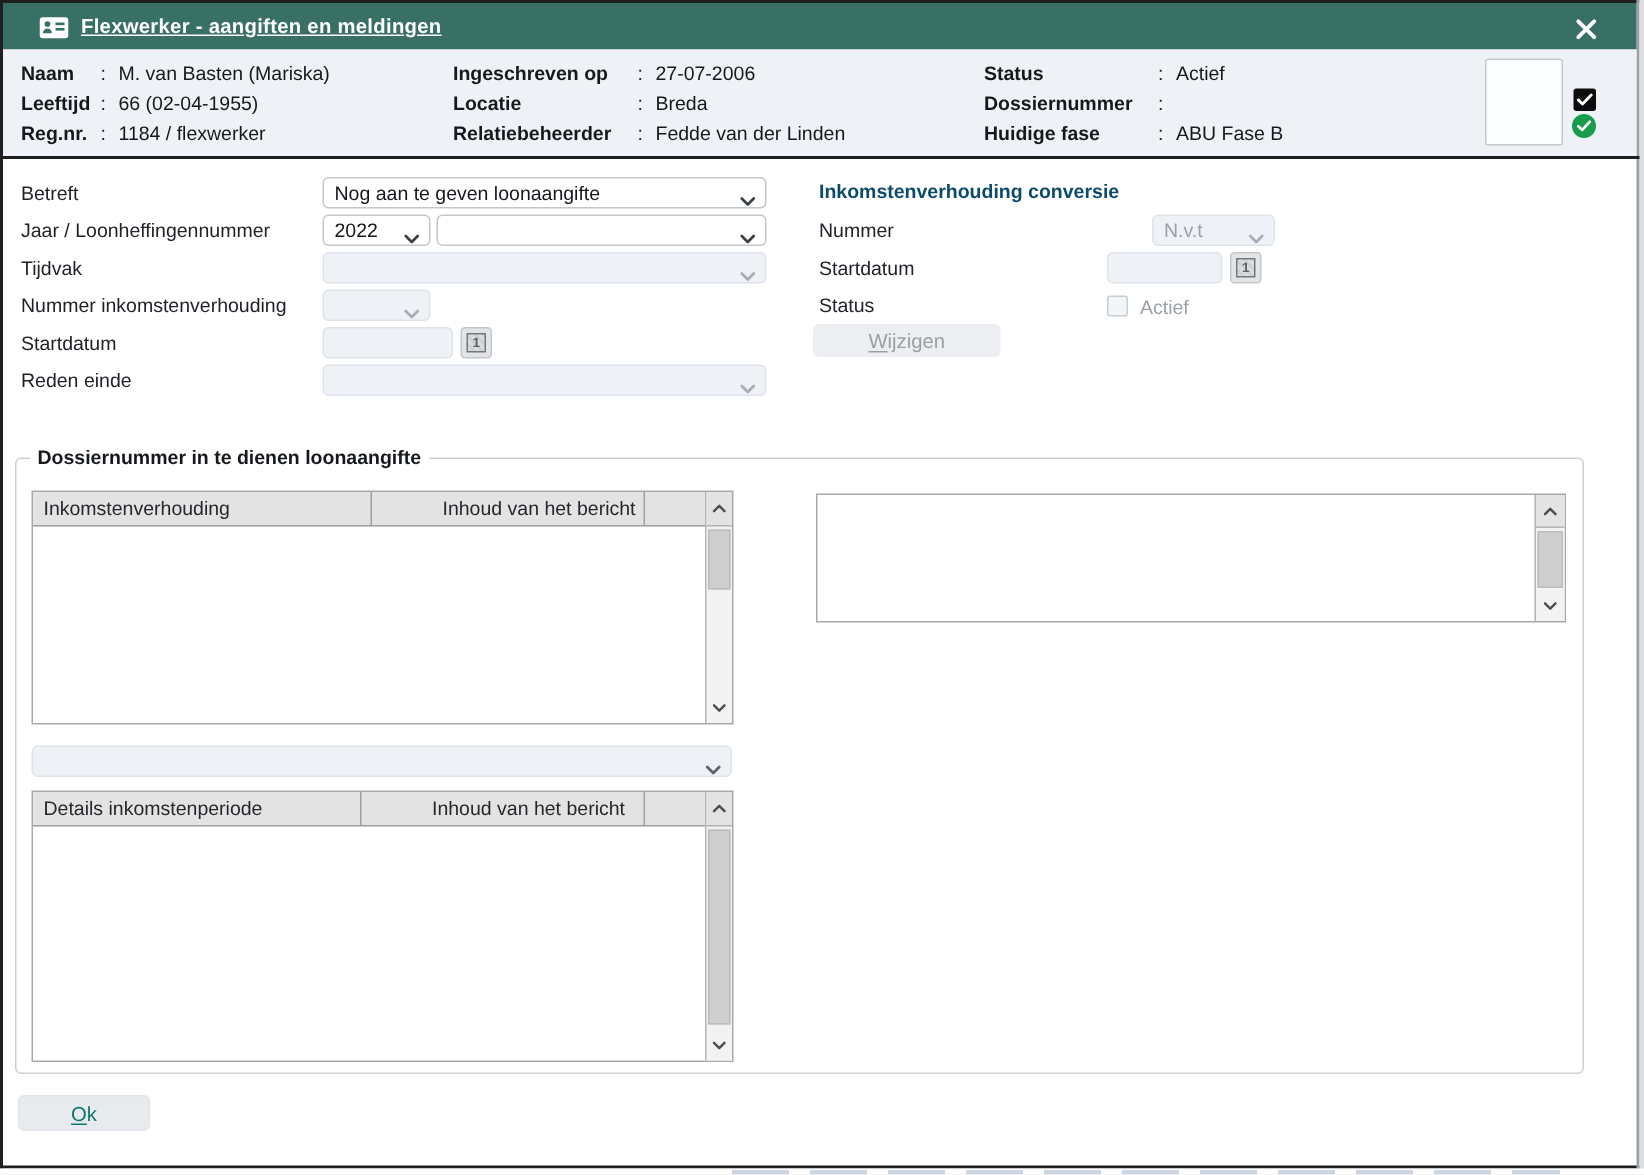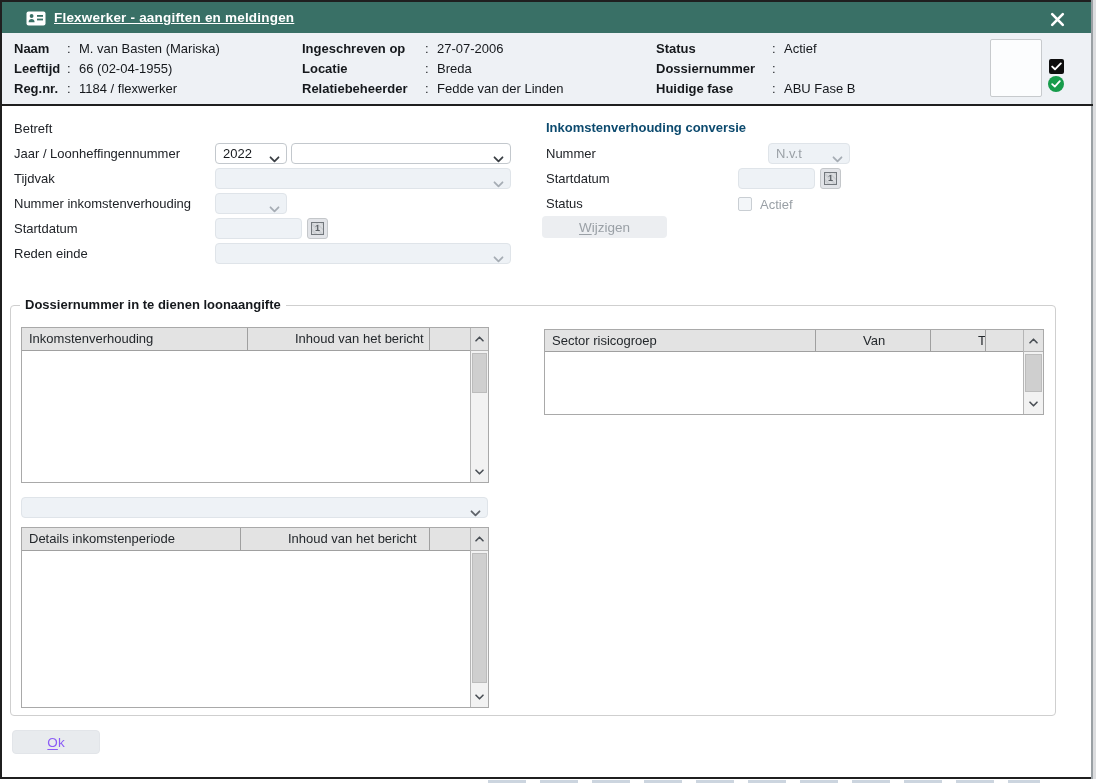--- a/index.html
+++ b/index.html
@@ -48,21 +48,21 @@
   .sel.dis .chev { color:#a6adb4; }
   .calbtn { position:absolute; width:21px; height:21px; background:#e2e4e8; border:1px solid #c4c7ca; border-radius:3px;
             display:flex; align-items:center; justify-content:center; cursor:pointer; }
   .cal-glyph { width:13px; height:13px; border:1px solid #73787d; color:#5b6065; font-size:9px; font-weight:bold;
                line-height:11px; text-align:center;
                background:repeating-linear-gradient(45deg,#dadcdf 0 2px,#cdd0d4 2px 4px); }
   .chk { position:absolute; width:14px; height:14px; background:#f3f6f9; border:1px solid #c9ced3; border-radius:2px; cursor:pointer; }
   .chk-label { position:absolute; color:#9aa0a6; }
   .btn { position:absolute; display:flex; align-items:center; justify-content:center; border-radius:4px; font-size:13.5px; cursor:pointer; }
   .btn-dis { background:#eceef1; color:#9aa0a6; }
-  .btn-norm { background:#e8ebee; color:#8b5cf6; border:1px solid #e2e5e9; }
+  .btn-norm { background:#e8ebee; color:#0f766e; border:1px solid #e2e5e9; }
   .accel { text-decoration:underline; text-underline-offset:2px; }
 
   
   .groupbox { position:absolute; left:10px; top:305px; width:1046px; height:411px; border:1px solid #cfcfcf; border-radius:4px; }
   .legend { position:absolute; left:9px; top:-9px; background:#ffffff; padding:0 5px; font-weight:bold; color:#15181c; white-space:nowrap; }
 
   
   .table { position:absolute; background:#ffffff; border:1px solid #a9a9a9; }
   .thead { display:flex; height:23px; background:#e3e3e3; border-bottom:1px solid #a0a0a0;gap:40px; }
   .th { padding:3px 7px; border-right:1px solid #a0a0a0; color:#24282c; white-space:nowrap; overflow:hidden; }
@@ -164,20 +164,28 @@
       <path d="M1.2 4.6 L4 7.3 L9.8 1.4" fill="none" stroke="#ffffff" stroke-width="1.9" stroke-linecap="round" stroke-linejoin="round"></path>
     </svg>
   </span>
   <span class="badge-green">
     <svg width="10" height="8" viewBox="0 0 10 8">
       <path d="M1.2 4.2 L3.8 6.6 L8.8 1.2" fill="none" stroke="#ffffff" stroke-width="1.8" stroke-linecap="round" stroke-linejoin="round"></path>
     </svg>
   </span>
 
   <span class="flabel" style="left:14px; top:121px;">Betreft</span>
+  <div class="sel" style="left:215px; top:118px; width:296px;">
+    <span>Nog aan te geven loonaangifte</span>
+    <span class="chev">
+      <svg width="11" height="7" viewBox="0 0 11 7">
+          <path d="M1.5 1.3 L5.5 5.3 L9.5 1.3" fill="none" stroke="currentColor" stroke-width="1.8" stroke-linecap="round" stroke-linejoin="round"></path>
+        </svg>
+    </span>
+  </div>
 
   <span class="flabel" style="left:14px; top:146px;">Jaar / Loonheffingennummer</span>
   <div class="sel" style="left:215px; top:143px; width:72px;">
     <span>2022</span>
     <span class="chev">
       <svg width="11" height="7" viewBox="0 0 11 7">
           <path d="M1.5 1.3 L5.5 5.3 L9.5 1.3" fill="none" stroke="currentColor" stroke-width="1.8" stroke-linecap="round" stroke-linejoin="round"></path>
         </svg>
     </span>
   </div>
@@ -307,26 +315,20 @@
       <span class="sb-thumb" style="top:25px; height:130px;"></span>
       <span class="sb-down">
           <svg class="chev-s" width="9" height="6" viewBox="0 0 9 6">
             <path d="M1 1.2 L4.5 4.8 L8 1.2" fill="none" stroke="currentColor" stroke-width="1.6" stroke-linecap="round" stroke-linejoin="round"></path>
           </svg>
         </span>
     </div>
   </div>
 
   <div class="table" style="left:544px; top:329px; width:500px; height:86px;">
-    <div class="thead" style="height:22px;">
-      <span class="th" style="width:314px;">Sector risicogroep</span>
-      <span class="th" style="width:85px;">Van</span>
-      <span class="th" style="flex:1;">T/m</span>
-      <span class="th" style="width:20px; padding:0;"></span>
-    </div>
     <div class="tbody" style="top:22px; right:20px;"></div>
     <div class="sb sb20">
       <span class="sb-up" style="height:22px;">
           <svg class="chev-s" width="9" height="6" viewBox="0 0 9 6">
             <path d="M1 4.8 L4.5 1.2 L8 4.8" fill="none" stroke="currentColor" stroke-width="1.6" stroke-linecap="round" stroke-linejoin="round"></path>
           </svg>
         </span>
       <span class="sb-thumb" style="top:24px; height:38px;"></span>
       <span class="sb-down">
           <svg class="chev-s" width="9" height="6" viewBox="0 0 9 6">

